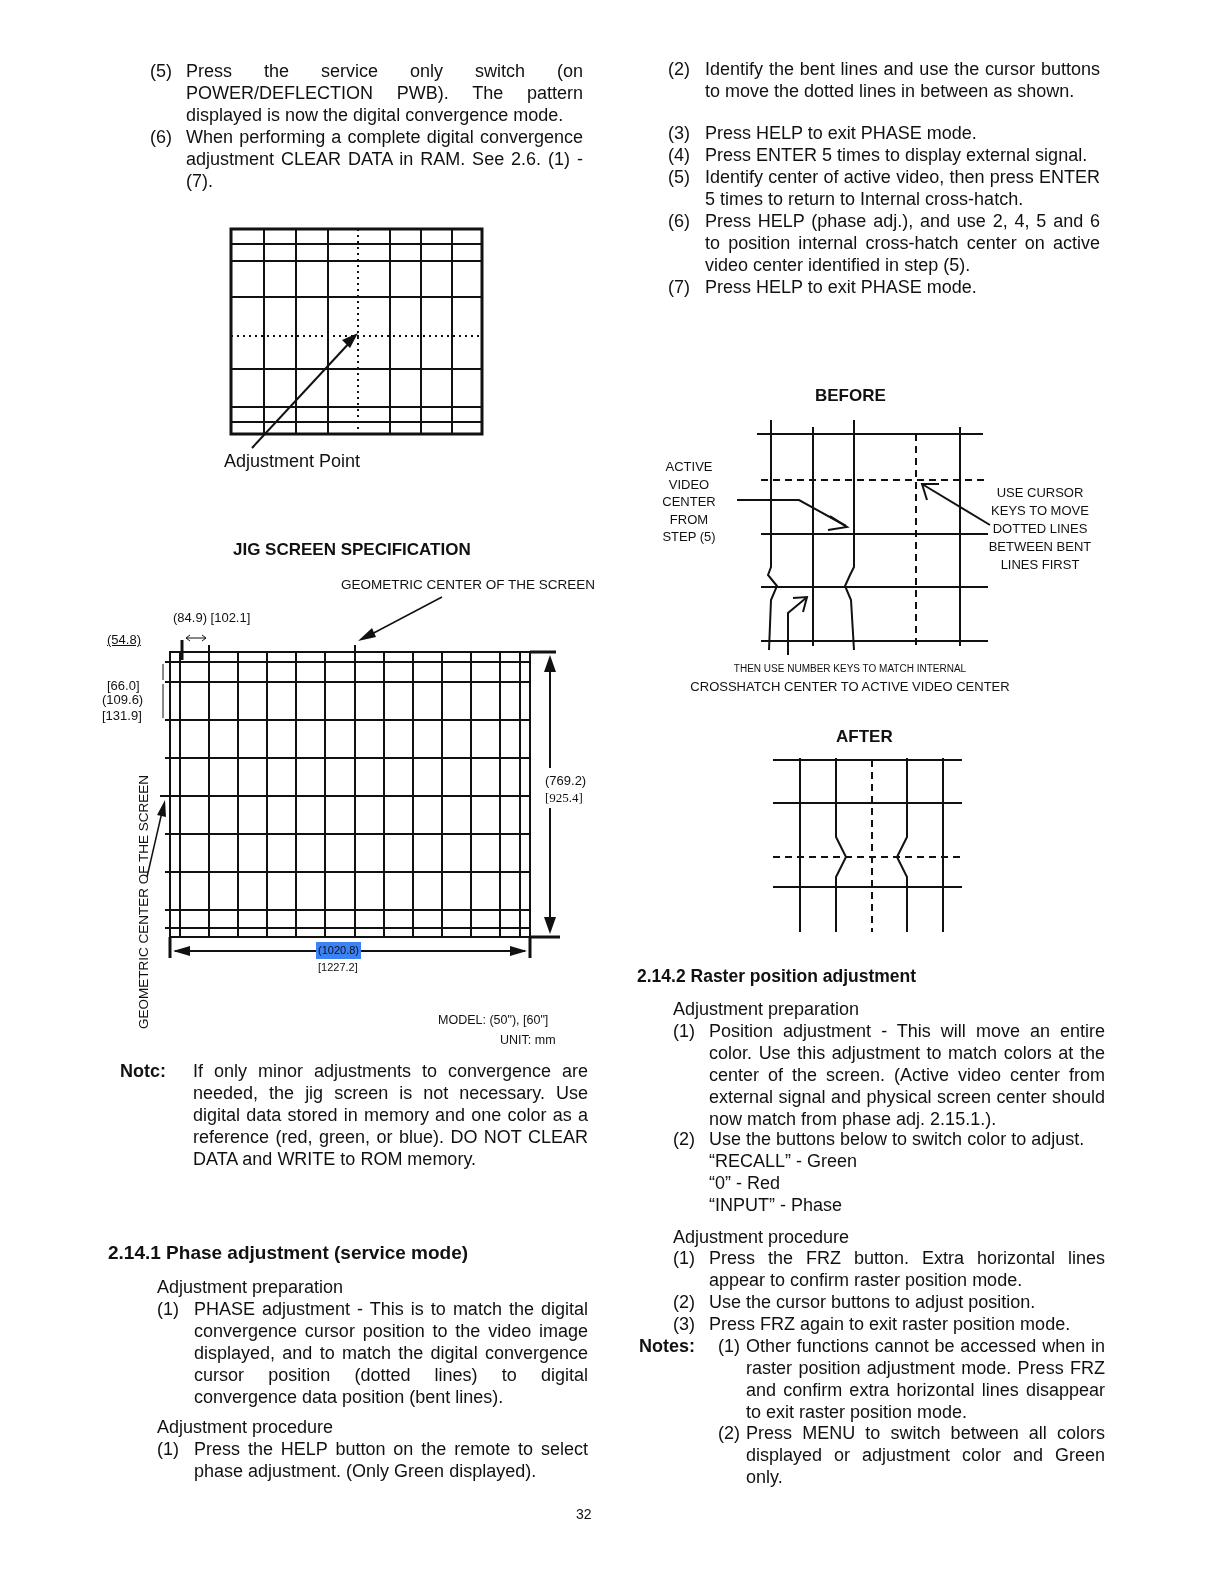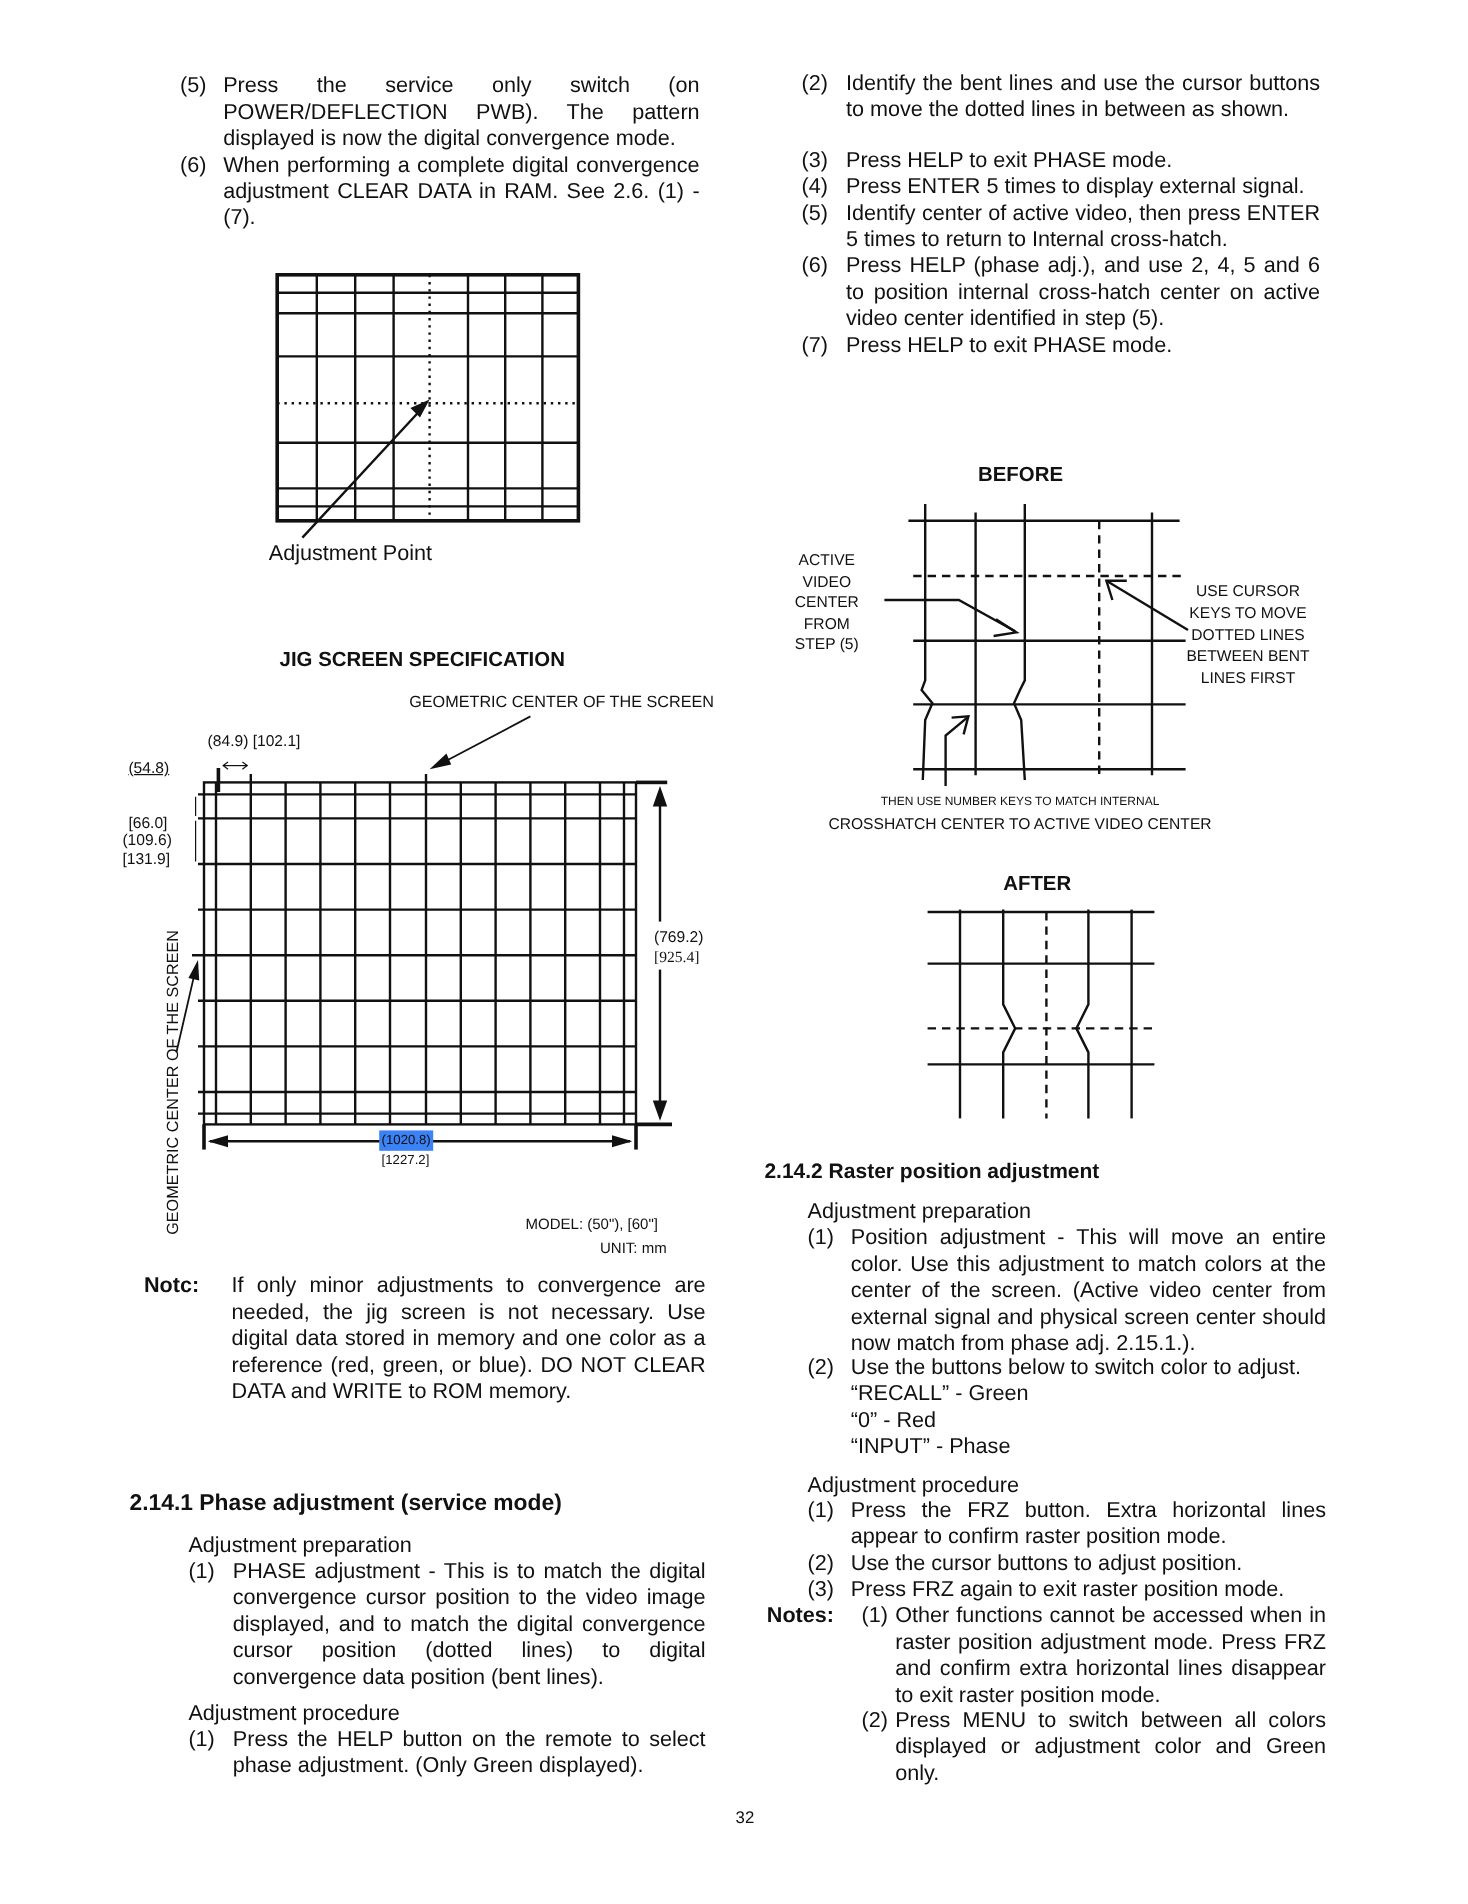--- a/index.html
+++ b/index.html
@@ -263,13 +263,13 @@
 <div class="abs t18 bold" style="left:639px;top:1335px;">Notes:</div>
 <div class="item t18" style="left:718px;top:1335px;width:387px;">
   <span class="num" style="width:28px">(1)</span>
   <span class="txt">Other functions cannot be accessed when in raster position adjustment mode. Press FRZ and confirm extra horizontal lines disappear to exit raster position mode.</span>
 </div>
 <div class="item t18" style="left:718px;top:1422px;width:387px;">
   <span class="num" style="width:28px">(2)</span>
   <span class="txt">Press MENU to switch between all colors displayed or adjustment color and Green only.</span>
 </div>
 
-<div class="abs t14" style="left:613px;top:1506px;font-size:14px;">32</div>
+<div class="abs t14" style="left:576px;top:1506px;font-size:14px;">32</div>
 
 </body></html>

